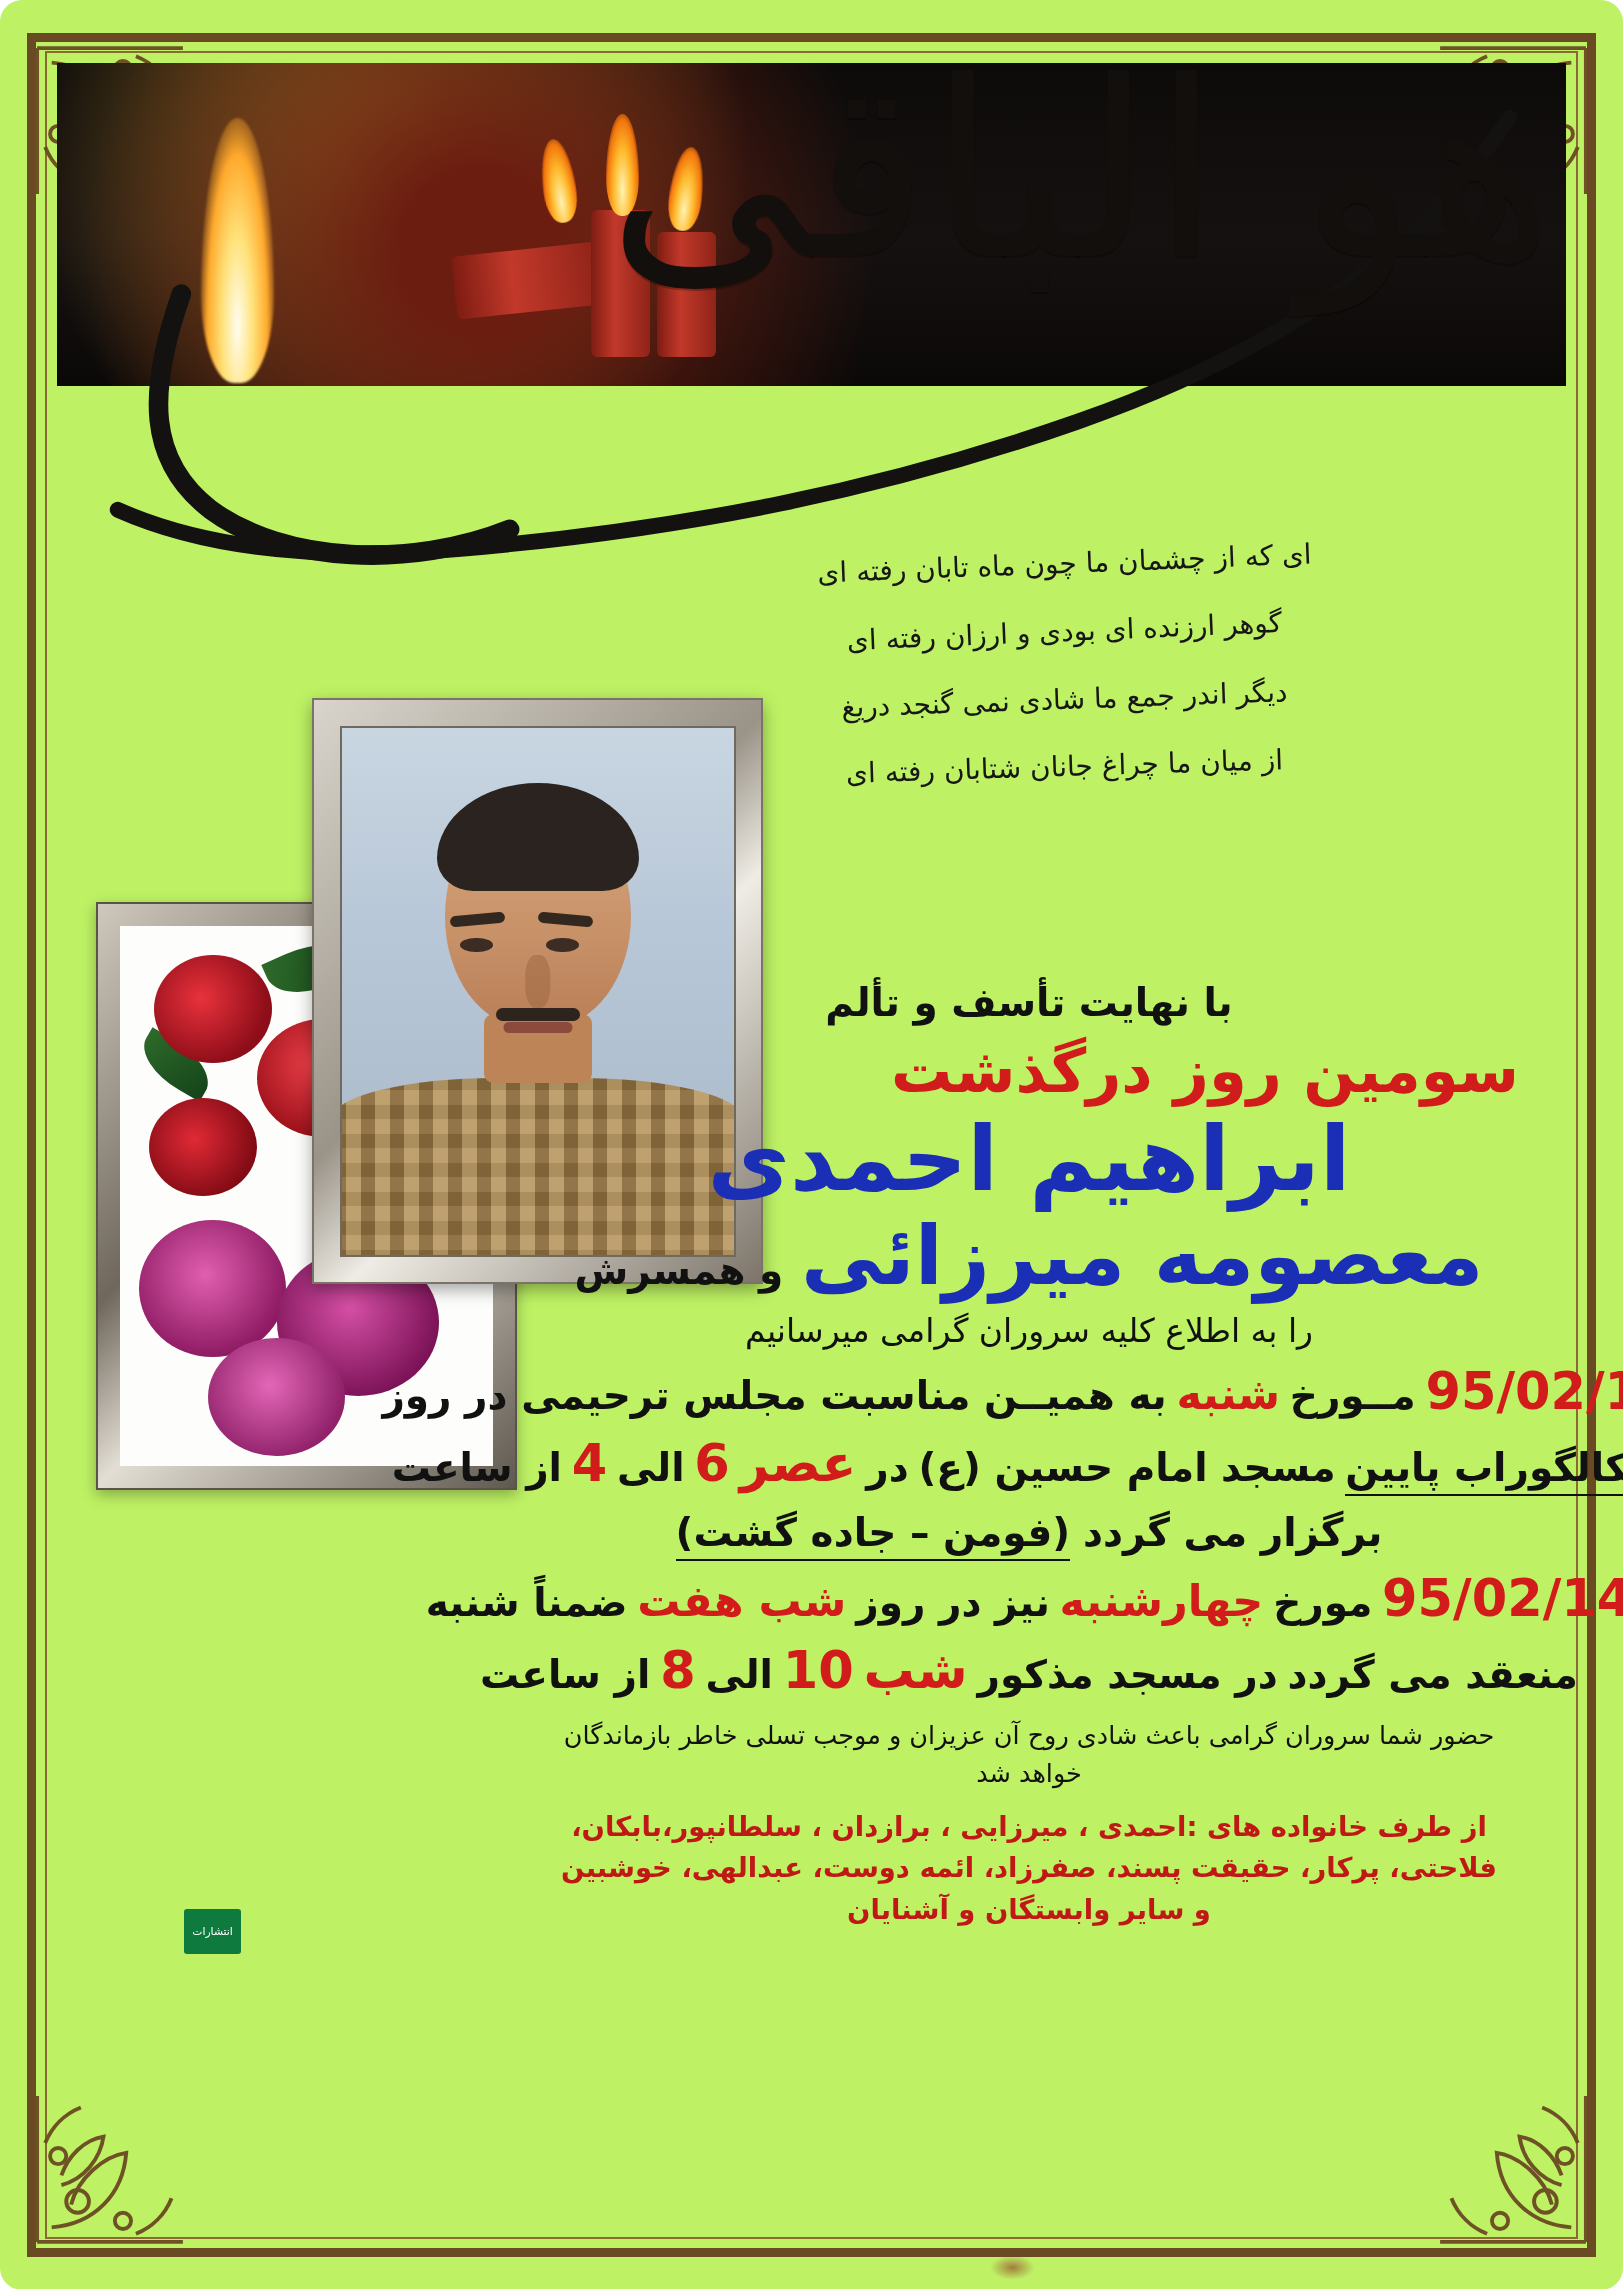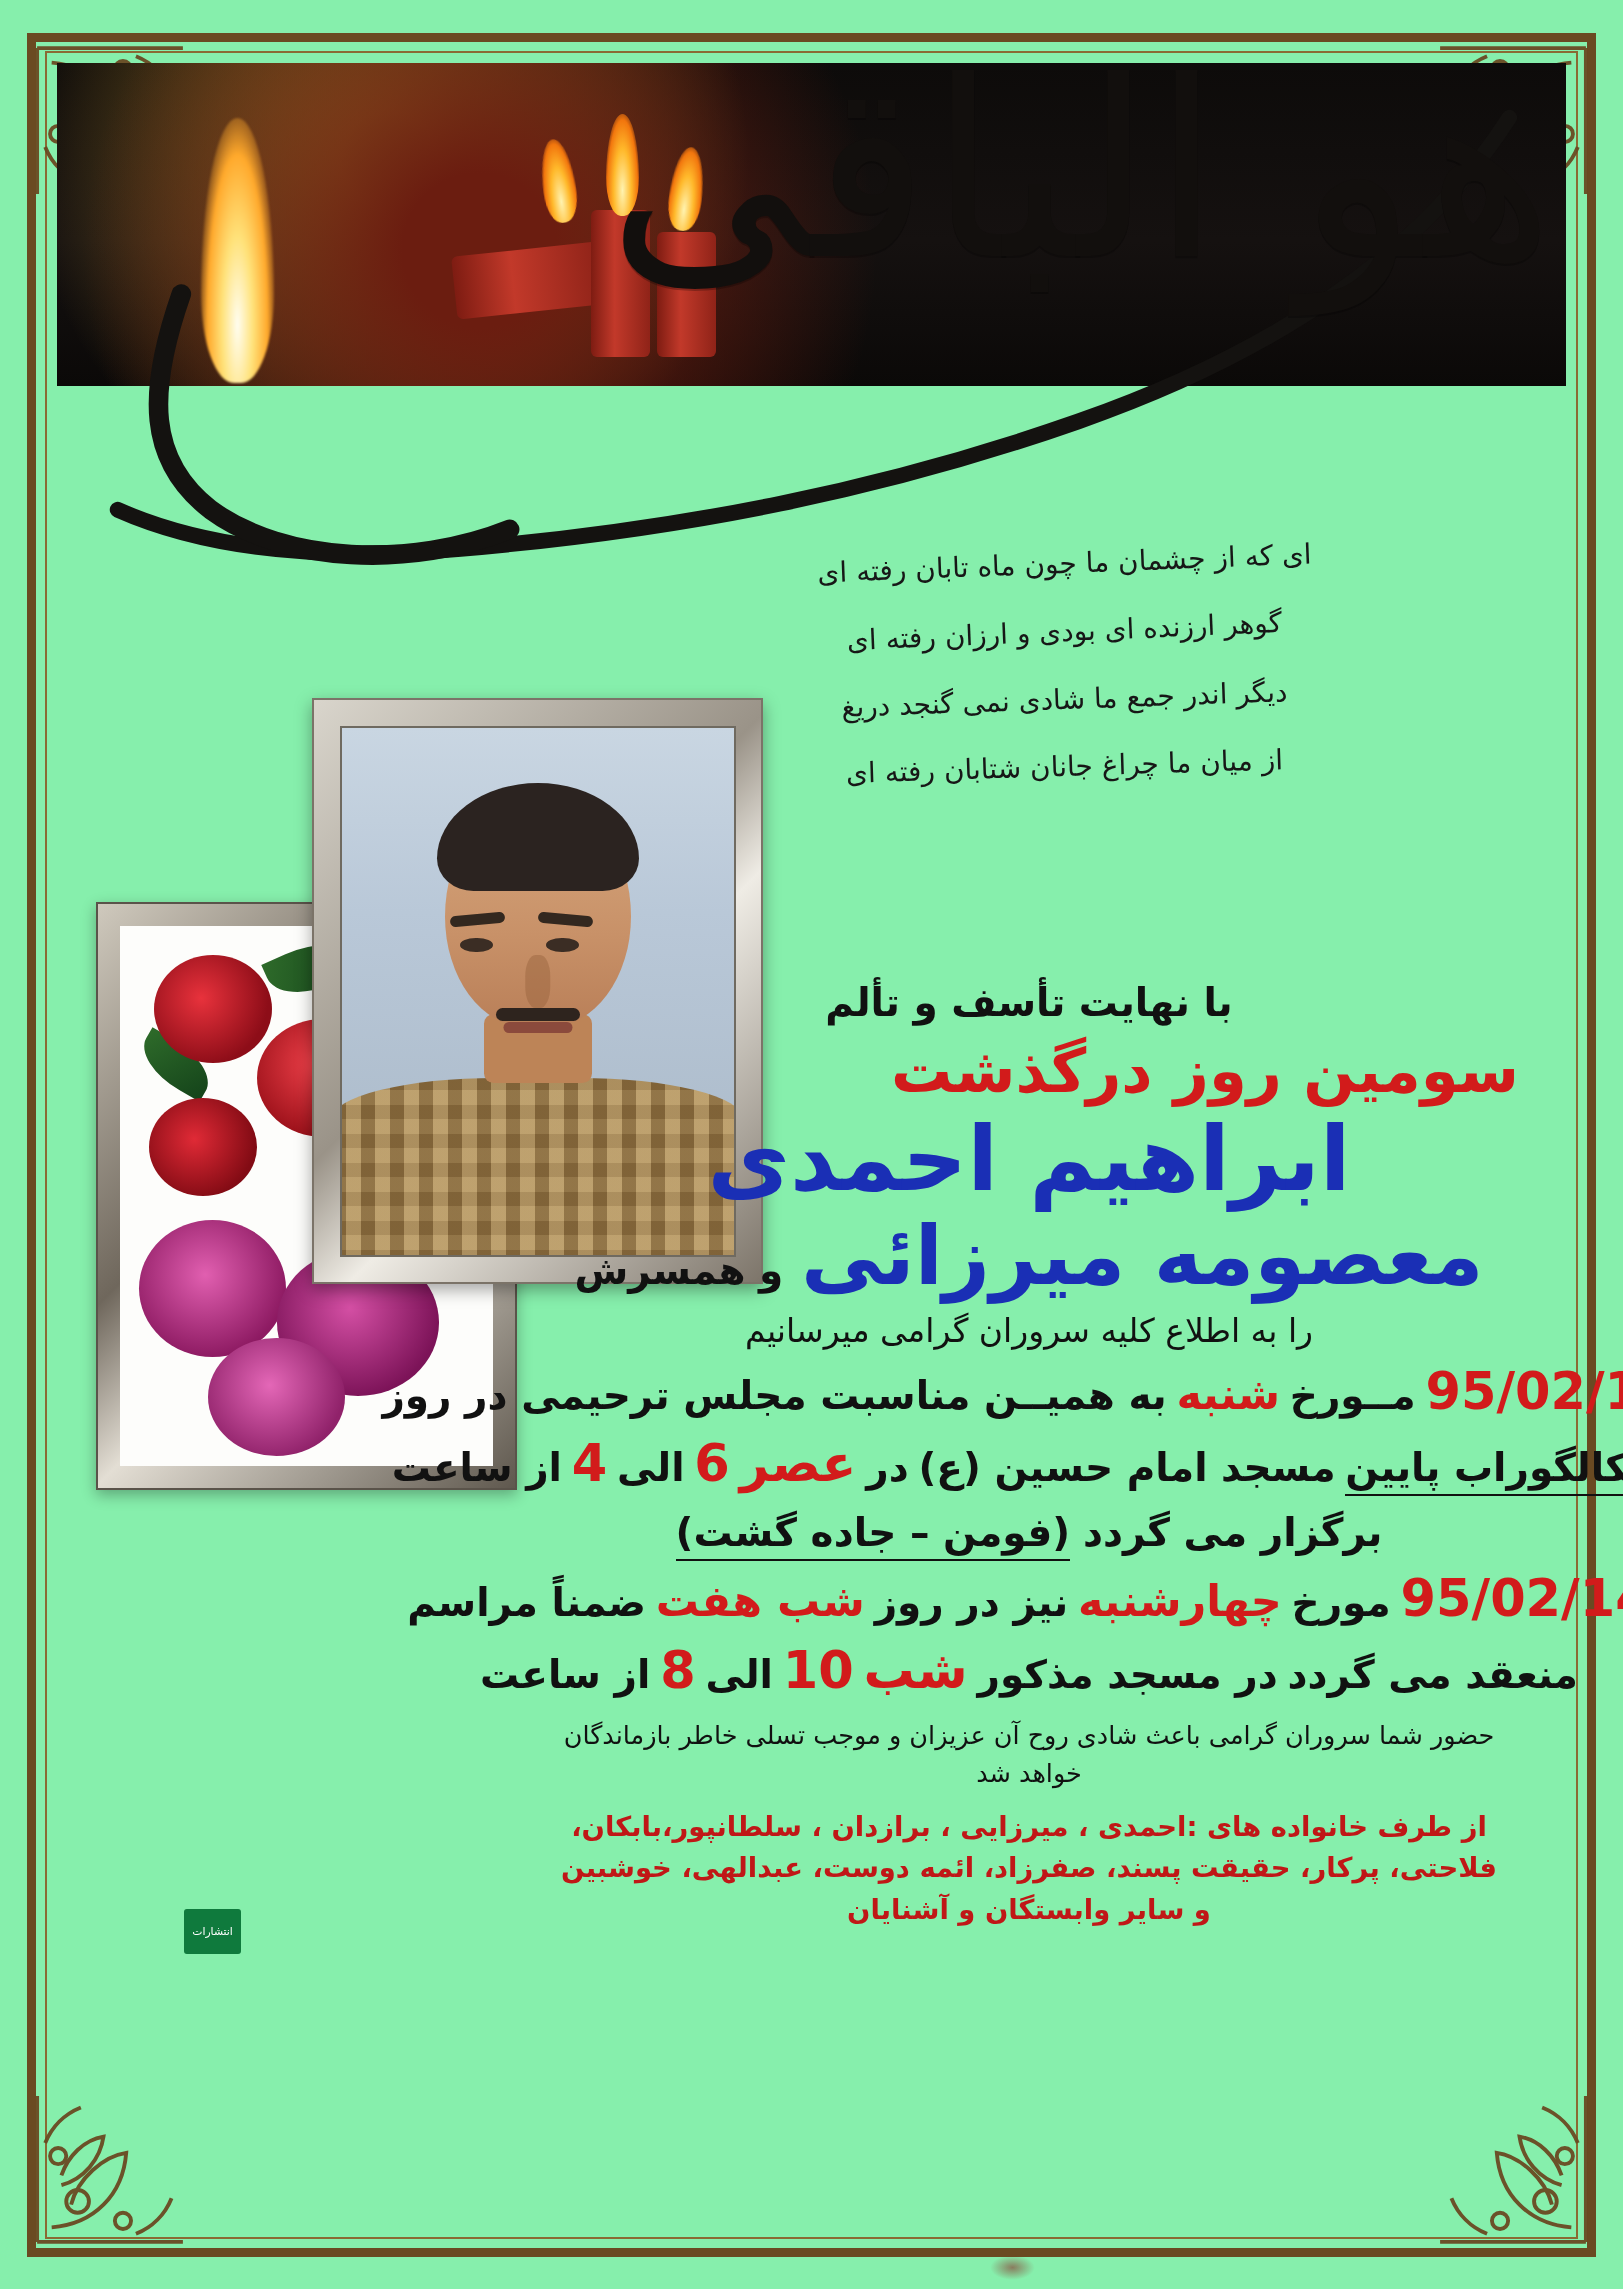--- a/index.html
+++ b/index.html
@@ -12,21 +12,22 @@
     height: 2290px;
     font-family: "DejaVu Sans", "Liberation Sans", sans-serif;
     overflow: hidden;
     position: relative;
   }
 
   
   #poster {
     position: absolute;
     inset: 0;
-    background: #86efac;
+    background: #bef264;
+    border-radius: 22px;
   }
 
   
   .border-frame {
     position: absolute;
     left: 27.4px;
     top: 33px;
     right: 27.4px;
     bottom: 33px;
     border: 9.8px solid #6a4a22;
@@ -496,21 +497,21 @@
       <span class="blk">برگزار می گردد</span>
       <span class="blk underline-span">(فومن – جاده گشت)</span>
     </div>
 
     <div class="line-row">
       <span class="date-red">95/02/14</span>
       <span class="blk">مورخ</span>
       <span class="red">چهارشنبه</span>
       <span class="blk">نیز در روز</span>
       <span class="red">شب هفت</span>
-      <span class="blk">ضمناً مراسم</span>
+      <span class="blk">ضمناً شنبه</span>
     </div>
 
     <div class="line-row">
       <span class="blk">منعقد می گردد</span>
       <span class="blk">در مسجد مذکور</span>
       <span class="red-lg">شب</span>
       <span class="red-lg">10</span>
       <span class="blk">الی</span>
       <span class="red-lg">8</span>
       <span class="blk">از ساعت</span>

